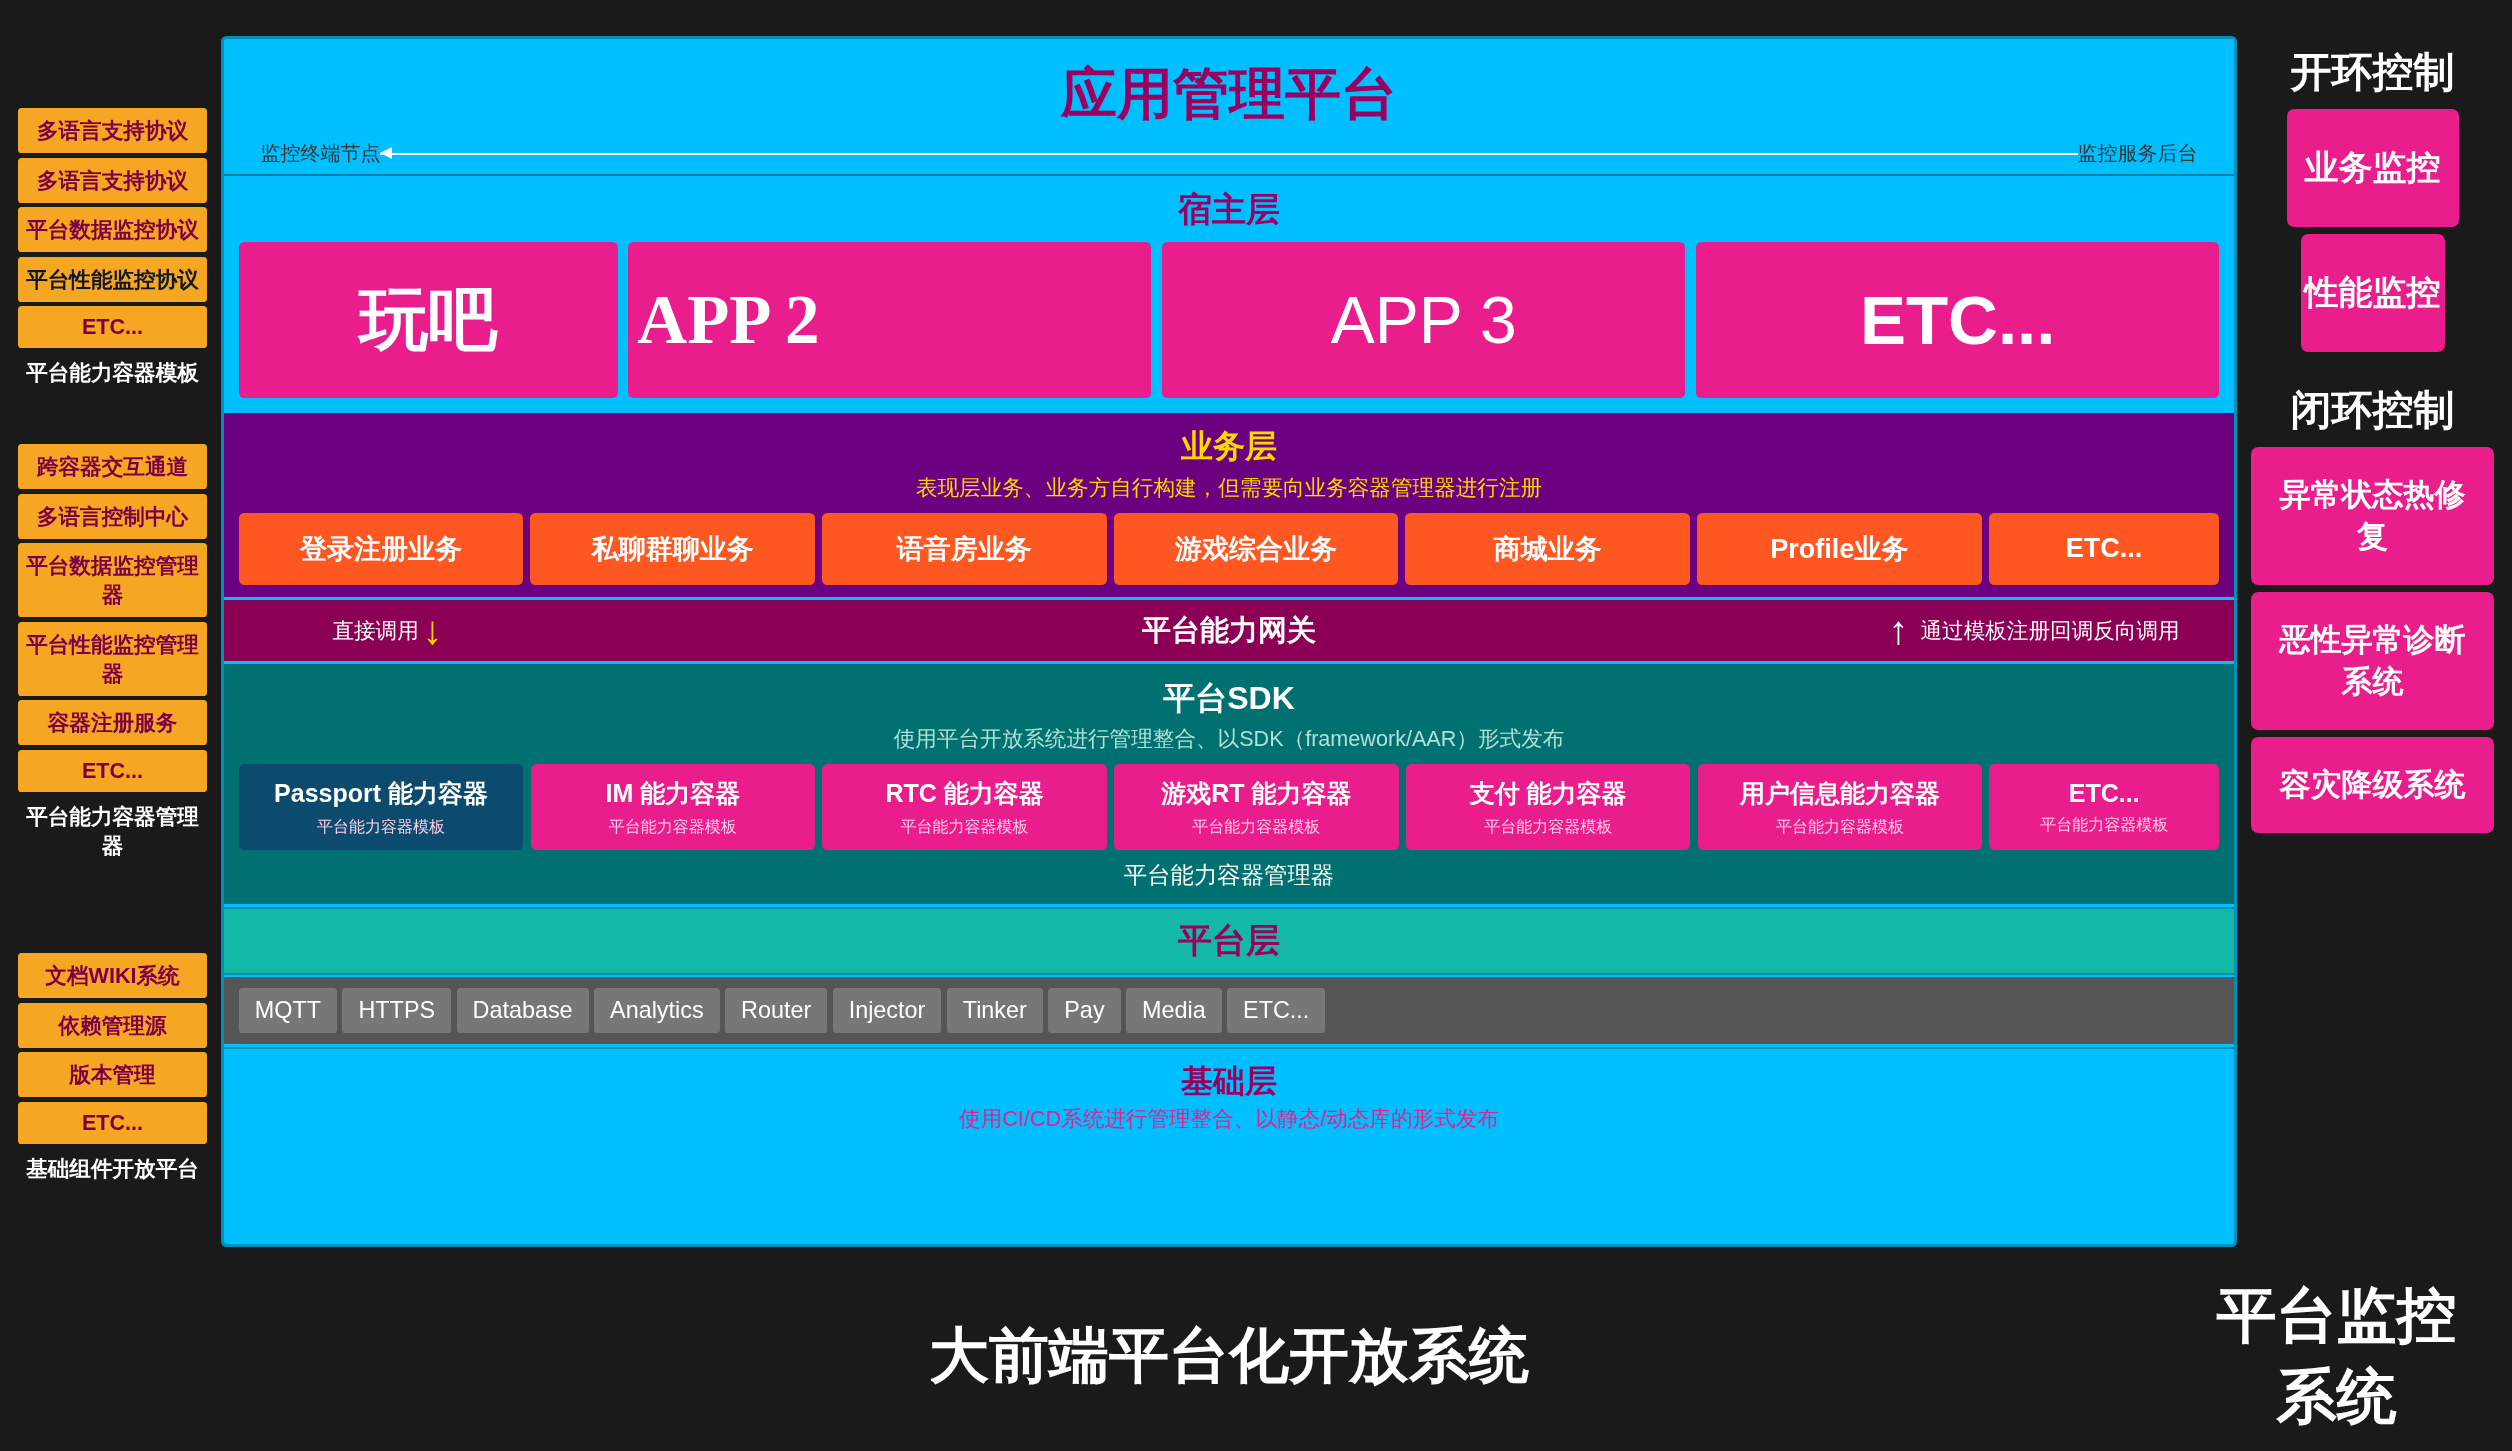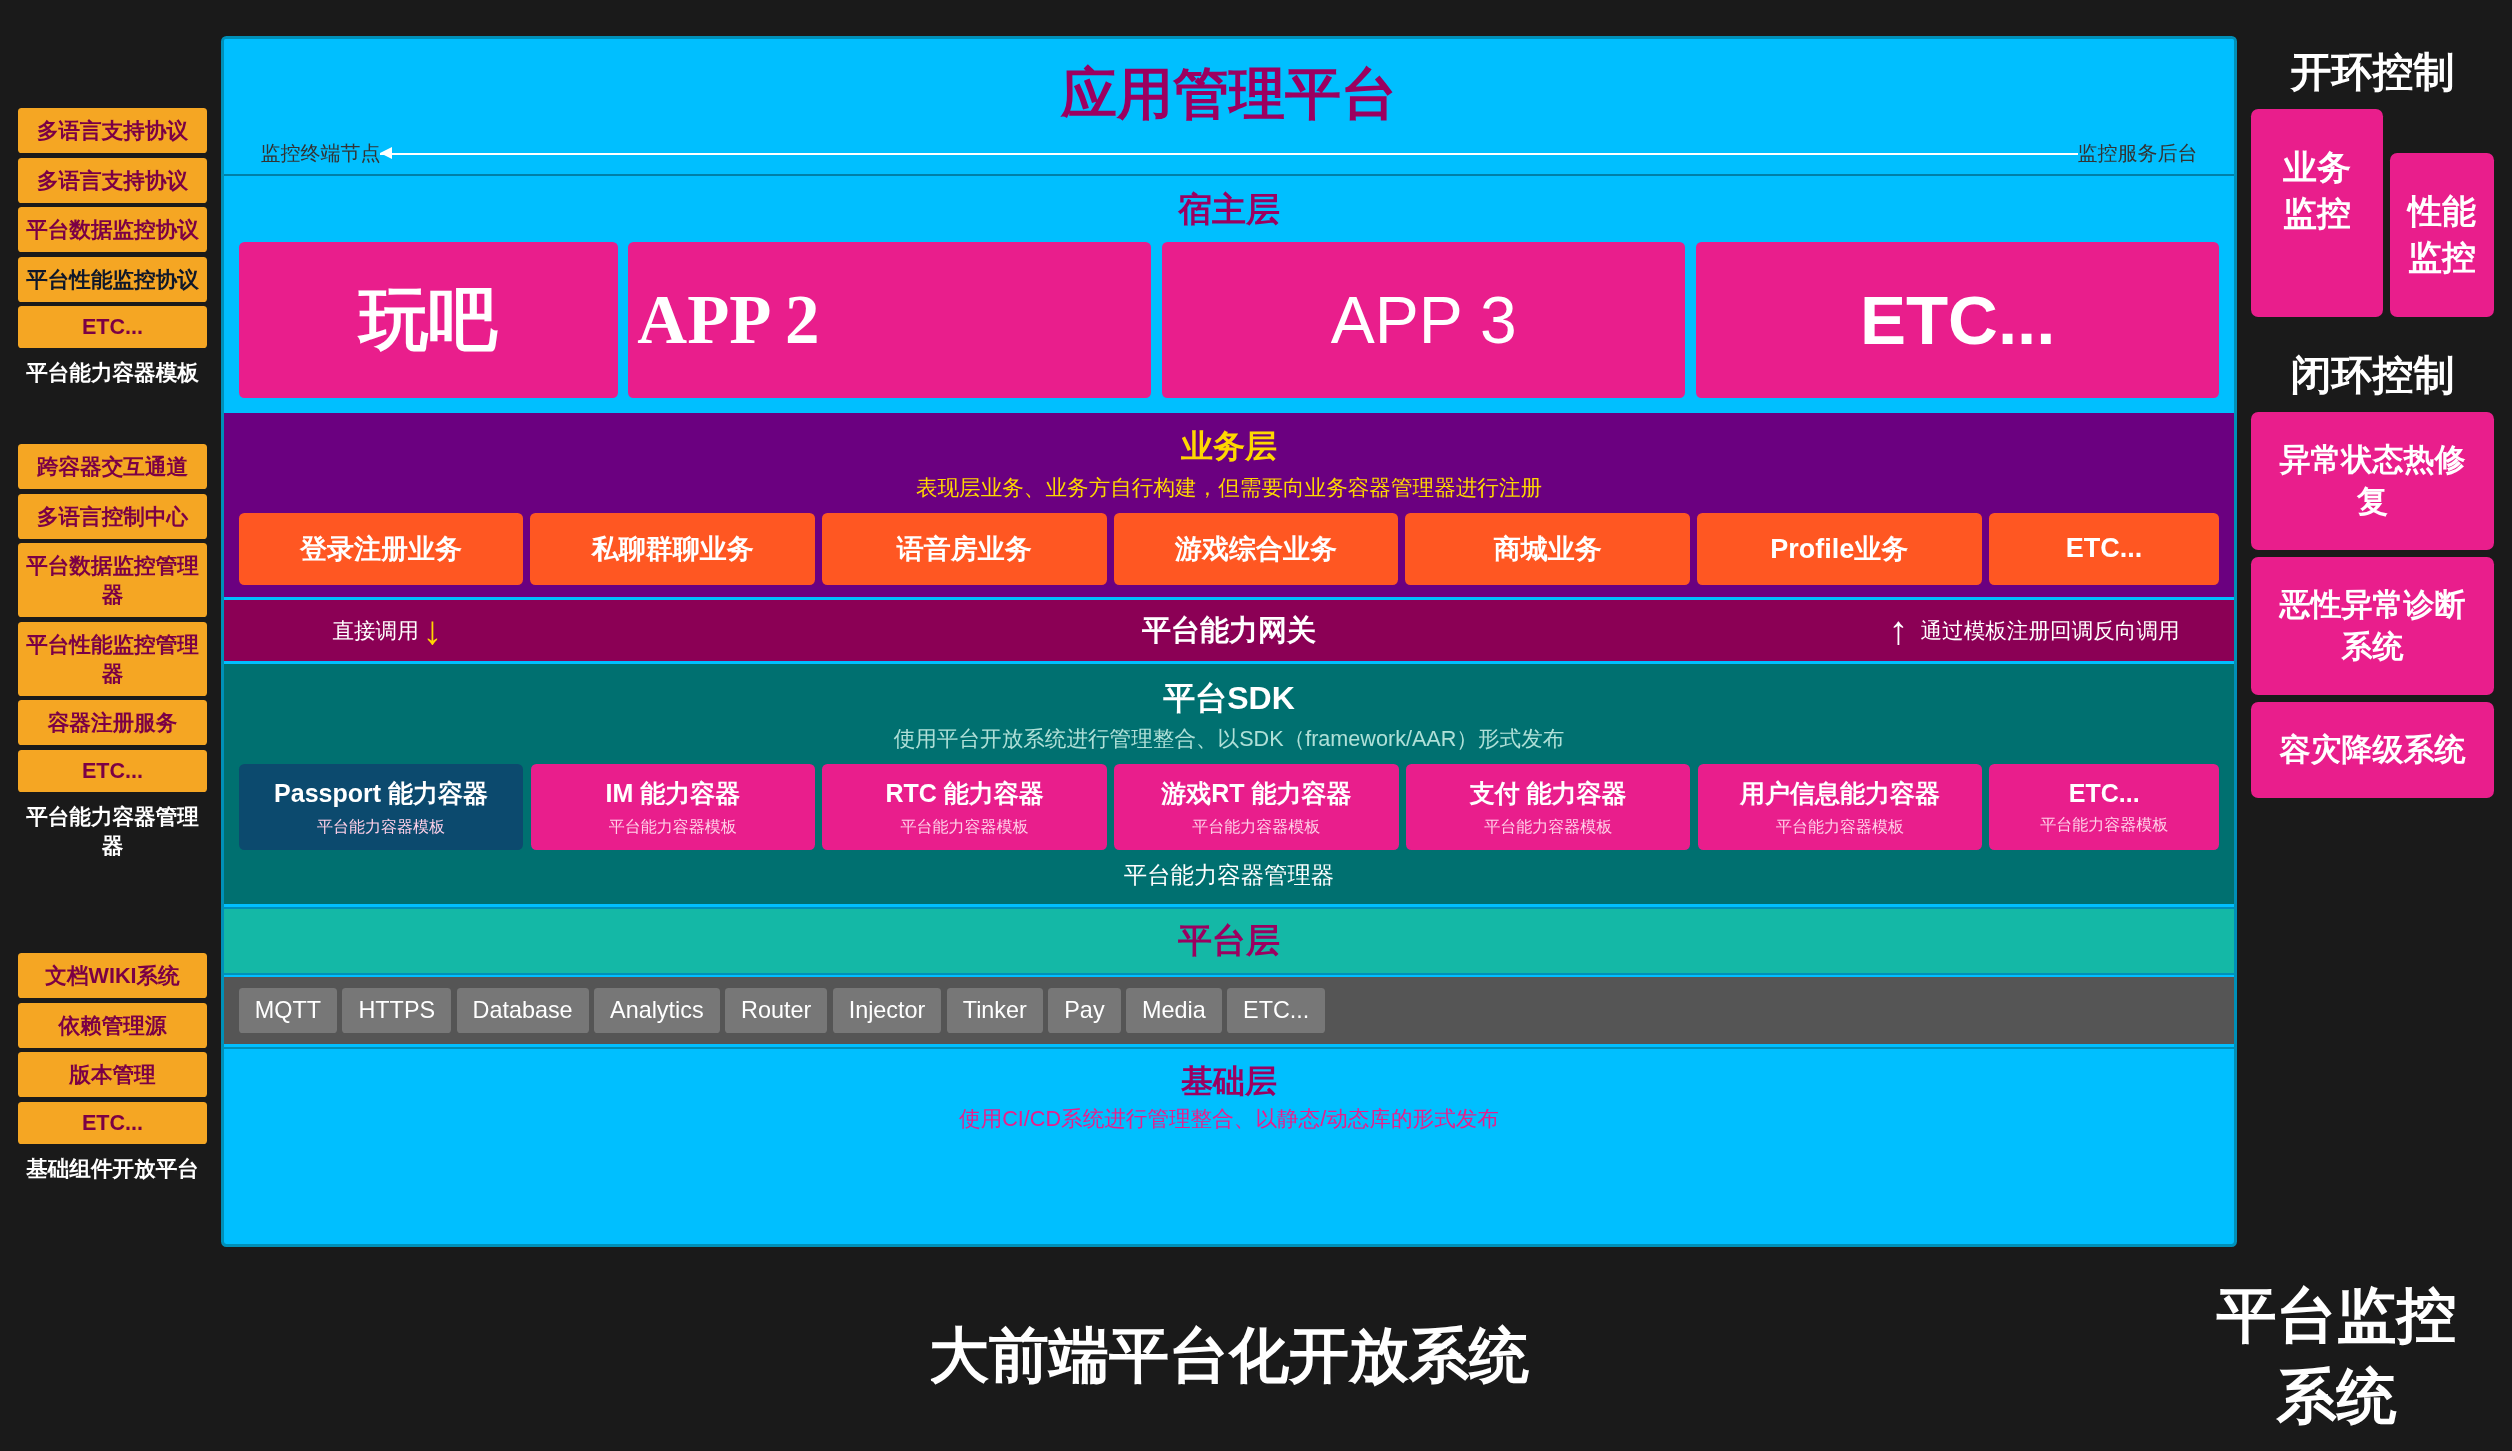--- a/index.html
+++ b/index.html
@@ -176,25 +176,25 @@
         <div style="font-size:32px; font-weight:bold; color:#9B0060;">基础层</div>
         <div style="font-size:21.6px; color:#E91E8C;">使用CI/CD系统进行管理整合、以静态/动态库的形式发布</div>
       </div>
 
     </div>
 
     <div style="width:243px; display:flex; flex-direction:column; gap:7.2px;">
 
       <div>
         <div style="font-size:41px; font-weight:bold; color:white; text-align:center; padding:9px 0;">开环控制</div>
-        <div style="display:flex; flex-direction:row; gap:7.2px;">
+        <div style="display:flex; flex-direction:column; gap:7.2px;align-items:center;">
           <div style="background:#E91E8C; border-radius:7.2px; padding:36px 18px; text-align:center;">
             <span style="font-size:34px; font-weight:bold; color:white;">业务监控</span>
           </div>
-          <div style="background:#E91E8C; border-radius:7.2px; padding:36px 4px; text-align:center;margin-top:44px;">
+          <div style="background:#E91E8C; border-radius:7.2px; padding:36px 4px; text-align:center;">
             <span style="font-size:34px; font-weight:bold; color:white;">性能监控</span>
           </div>
         </div>
       </div>
 
       <div style="margin-top:14.4px;">
         <div style="font-size:41px; font-weight:bold; color:white; text-align:center; padding:9px 0;">闭环控制</div>
         <div style="display:flex; flex-direction:column; gap:7.2px;">
           <div style="background:#E91E8C; border-radius:7.2px; padding:27px 18px; text-align:center;">
             <span style="font-size:31px; font-weight:bold; color:white;">异常状态热修复</span>

